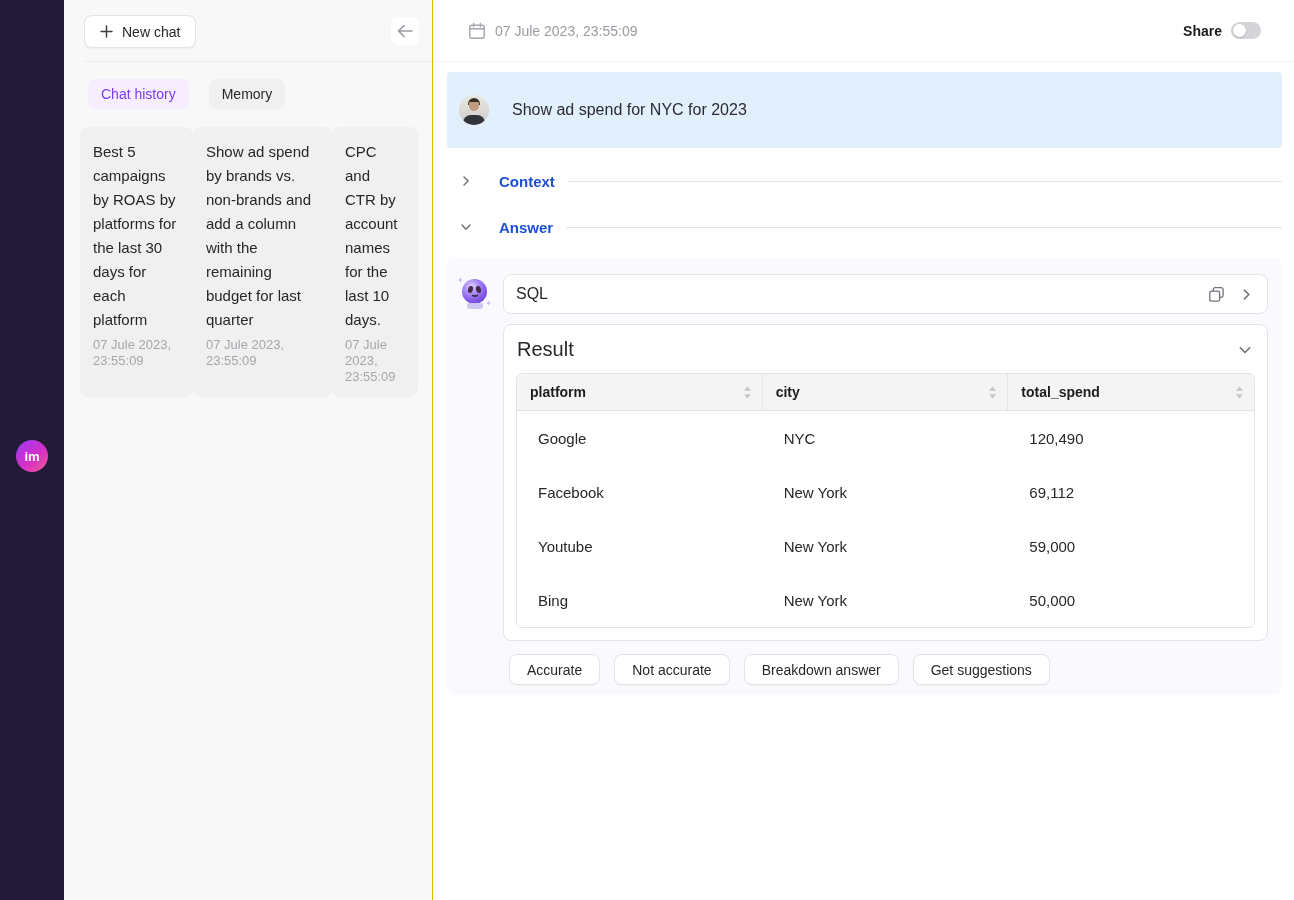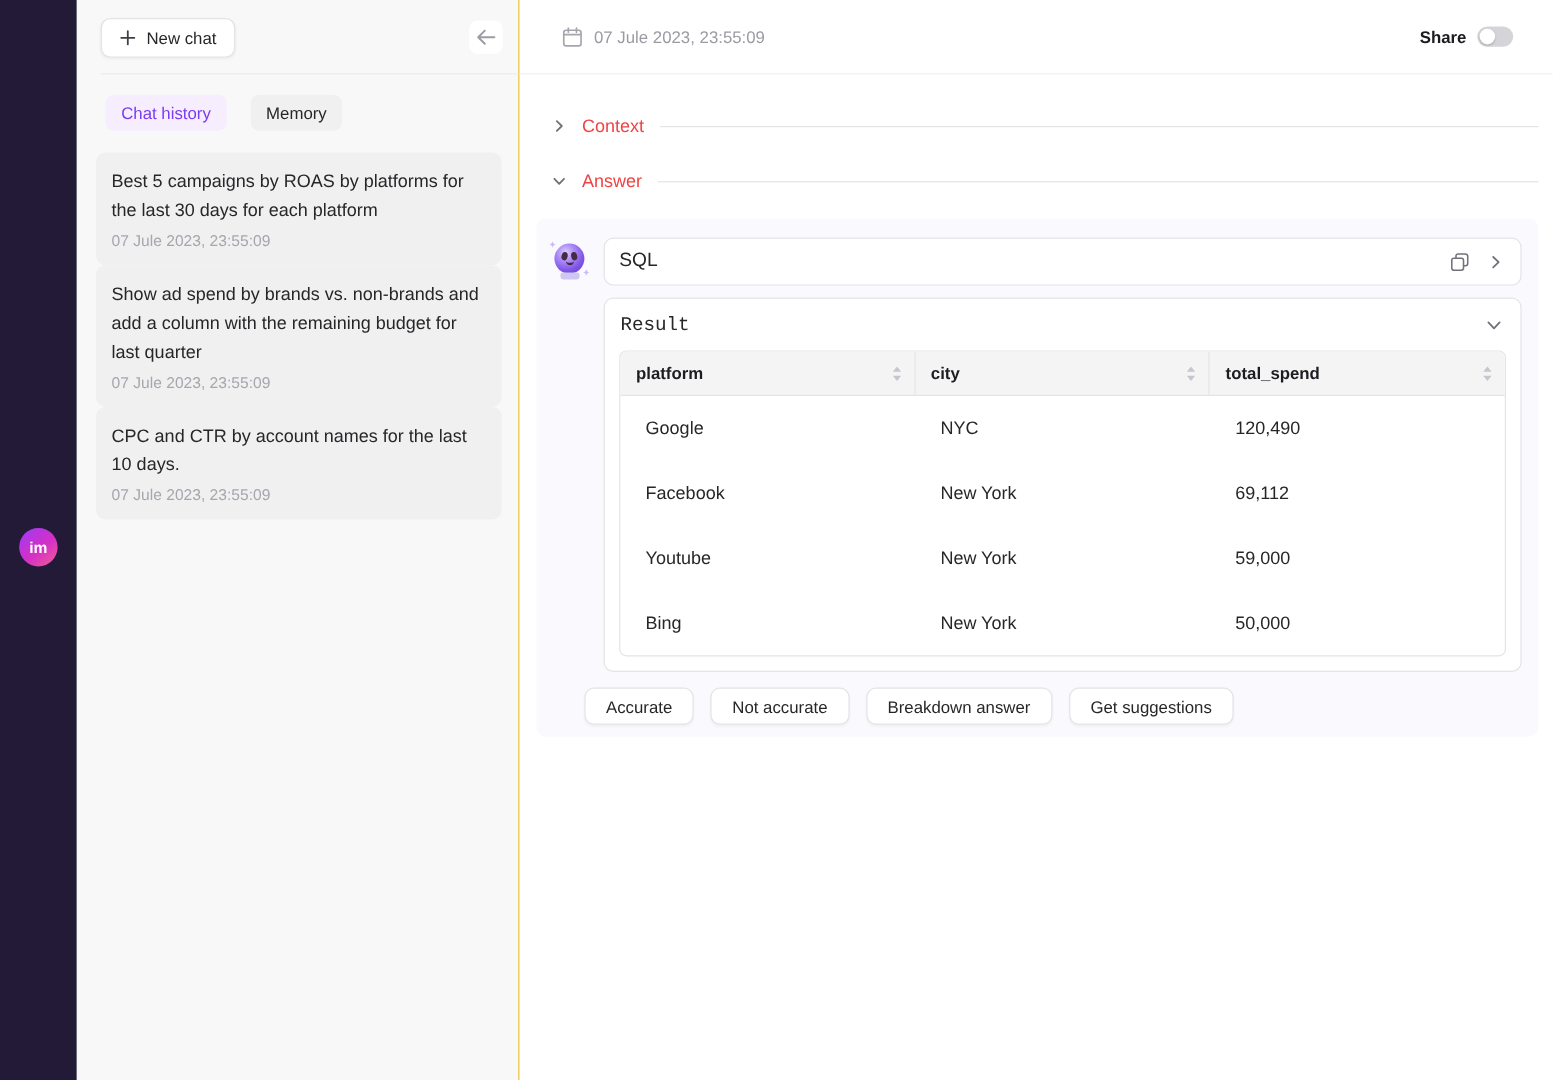--- a/index.html
+++ b/index.html
@@ -34,21 +34,21 @@
     display: flex; align-items: center; justify-content: center; cursor: pointer;
   }
   .panel-divider { height: 1px; background: #ececee; margin-left: 20px; }
   .tabs { display: flex; gap: 20px; margin: 17px 0 0 24px; }
   .tab {
     height: 30px; padding: 0 13px; border: none; border-radius: 7px;
     font-family: inherit; font-size: 14px; display: inline-flex; align-items: center; cursor: pointer;
     background: #f0f0f1; color: #27272a;
   }
   .tab.active { background: #f6eefe; color: #7b3bf2; }
-  .chat-list { margin: 18px 14px 0 16px; display: flex; flex-direction: column; }
+  .chat-list { margin: 18px 14px 0 16px; display: flex; flex-direction: row; }
   .chat-item { background: #f0f0f1; border-radius: 8px; padding: 13px 14px 12px 13px; cursor: pointer; }
   .chat-item-title { font-size: 15px; line-height: 24px; color: #27272a; }
   .chat-item-time { font-size: 13px; line-height: 16px; color: #a6a6ae; margin-top: 5px; }
 
   
   .main { flex: 1; min-width: 0; display: flex; flex-direction: column; background: #fff; }
   .main-header {
     height: 62px; flex: none; border-bottom: 1px solid #f1f1f3;
     display: flex; align-items: center; justify-content: space-between; padding: 0 33px 0 35px;
   }
@@ -70,21 +70,21 @@
   .user-avatar { width: 30px; height: 30px; border-radius: 50%; flex: none; position: relative; overflow: hidden;
     background: linear-gradient(180deg, #e9e7e3, #d0cdc8); }
   .ua-hair { position: absolute; top: 3px; left: 9px; width: 12px; height: 7px; background: #37302a; border-radius: 6px 6px 0 0; }
   .ua-face { position: absolute; top: 7px; left: 10px; width: 10px; height: 9px; background: #c49a7e; border-radius: 1px 1px 5px 5px; }
   .ua-body { position: absolute; bottom: 0; left: 4px; width: 22px; height: 10px; background: #33343b; border-radius: 8px 8px 0 0; }
 
   .section-row { display: flex; align-items: center; height: 20px; cursor: pointer; }
   .section-row.context { margin-top: 23px; }
   .section-row.answer { margin-top: 26px; }
   .section-row .chev { margin-left: 13px; display: flex; }
-  .section-label { font-size: 15px; font-weight: 400; color: #ef4444; margin-left: 13px; }
+  .section-label { font-size: 15px; font-weight: 700; color: #1d4ed8; margin-left: 27px; }
   .section-line { flex: 1; height: 1px; background: #e4e4e7; margin-left: 13px; }
 
   .answer-card { margin-top: 21px; background: #faf9fe; border-radius: 8px; padding: 16px 14px 10px 13px; }
 
   .sql-row { display: flex; align-items: flex-start; gap: 13px; }
 
   
   .bot-avatar { width: 30px; height: 30px; flex: none; position: relative; margin-top: 5px; }
   .ball { position: absolute; top: 0; left: 2px; width: 25px; height: 25px; border-radius: 50%;
     background: radial-gradient(circle at 38% 30%, #dcd0fb 0%, #a989f8 32%, #8257e8 62%, #5d35c0 100%); }
@@ -101,34 +101,34 @@
   .sql-box {
     flex: 1; height: 40px; background: #fff; border: 1px solid #e4e4e7; border-radius: 8px;
     display: flex; align-items: center; padding: 0 14px 0 12px; cursor: pointer;
   }
   .sql-label { font-size: 16px; color: #27272a; flex: 1; }
   .icon-btn { background: none; border: none; padding: 0; display: flex; align-items: center; cursor: pointer; }
   .sql-box .copy { margin-right: 15px; }
 
   .result-card { margin: 10px 0 0 43px; background: #fff; border: 1px solid #e4e4e7; border-radius: 8px; padding: 11px 12px 12px; }
   .result-head { display: flex; align-items: center; justify-content: space-between; padding: 2px 3px 0 1px; cursor: pointer; }
-  .result-title { font-size: 16px; color: #27272a; font-family: Liberation Mono, monospace; }
+  .result-title { font-size: 20px; color: #27272a; }
 
   .table { margin-top: 12px; border: 1px solid #e4e4e7; border-radius: 6px; overflow: hidden; }
   .t-head { display: grid; grid-template-columns: 1fr 1fr 1fr; background: #f4f4f5; border-bottom: 1px solid #e4e4e7; }
   .th {
     height: 36px; display: flex; align-items: center; justify-content: space-between;
     padding: 0 10px 0 13px; font-size: 14px; font-weight: 700; color: #1c1c21;
     border-right: 1px solid #e4e4e7; cursor: pointer;
   }
   .th:last-child { border-right: none; }
   .t-row { display: grid; grid-template-columns: 1fr 1fr 1fr; }
   .td { height: 54px; display: flex; align-items: center; padding-left: 21px; font-size: 15px; color: #27272a; }
 
-  .actions { display: flex; gap: 14px; margin: 13px 0 0 27px; }
+  .actions { display: flex; gap: 14px; margin: 13px 0 0 49px; }
   .action-btn {
     height: 31px; padding: 0 17px; background: #fff; border: 1px solid #e4e4e7; border-radius: 8px;
     font-family: inherit; font-size: 14px; color: #27272a; box-shadow: 0 1px 2px rgba(0,0,0,0.04); cursor: pointer;
   }
 </style>
 </head>
 <body>
 
 <div class="app">
 
@@ -194,20 +194,28 @@
       <div class="share-wrap">
         <span class="share-label">Share</span>
         <div class="toggle">
           <div class="toggle-knob"></div>
         </div>
       </div>
     </header>
 
     <section class="thread">
 
+      <div class="user-bubble">
+        <div class="user-avatar">
+          <div class="ua-hair"></div>
+          <div class="ua-face"></div>
+          <div class="ua-body"></div>
+        </div>
+        <span class="user-text">Show ad spend for NYC for 2023</span>
+      </div>
 
       <div class="section-row context">
         <span class="chev">
           <svg width="12" height="12" viewBox="0 0 12 12">
               <path d="M4 2l4.2 4L4 10" fill="none" stroke="#71717a" stroke-width="1.5" stroke-linecap="round" stroke-linejoin="round"></path>
             </svg>
         </span>
         <span class="section-label">Context</span>
         <span class="section-line"></span>
       </div>

